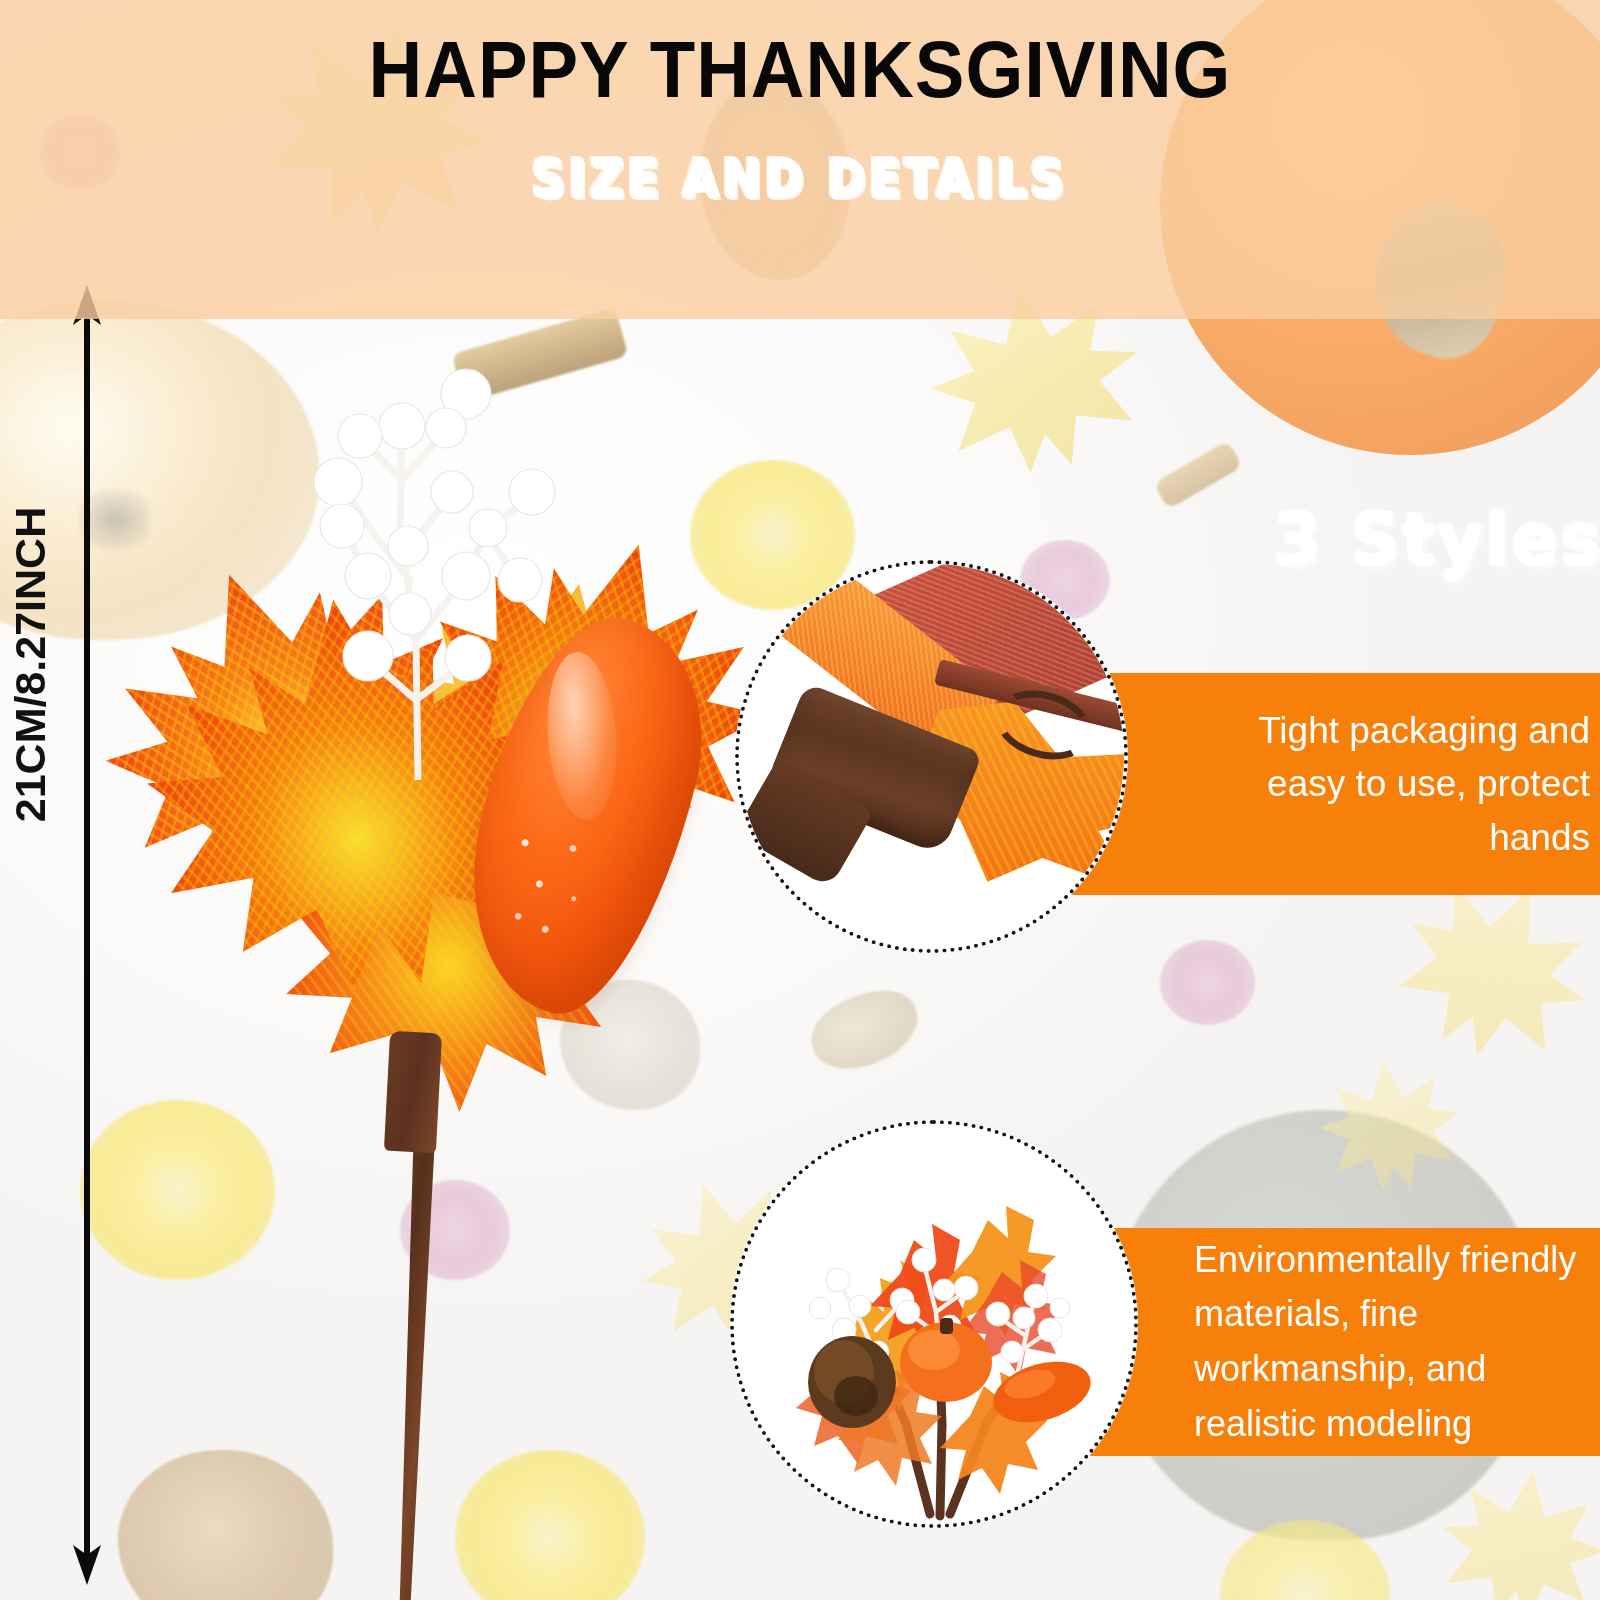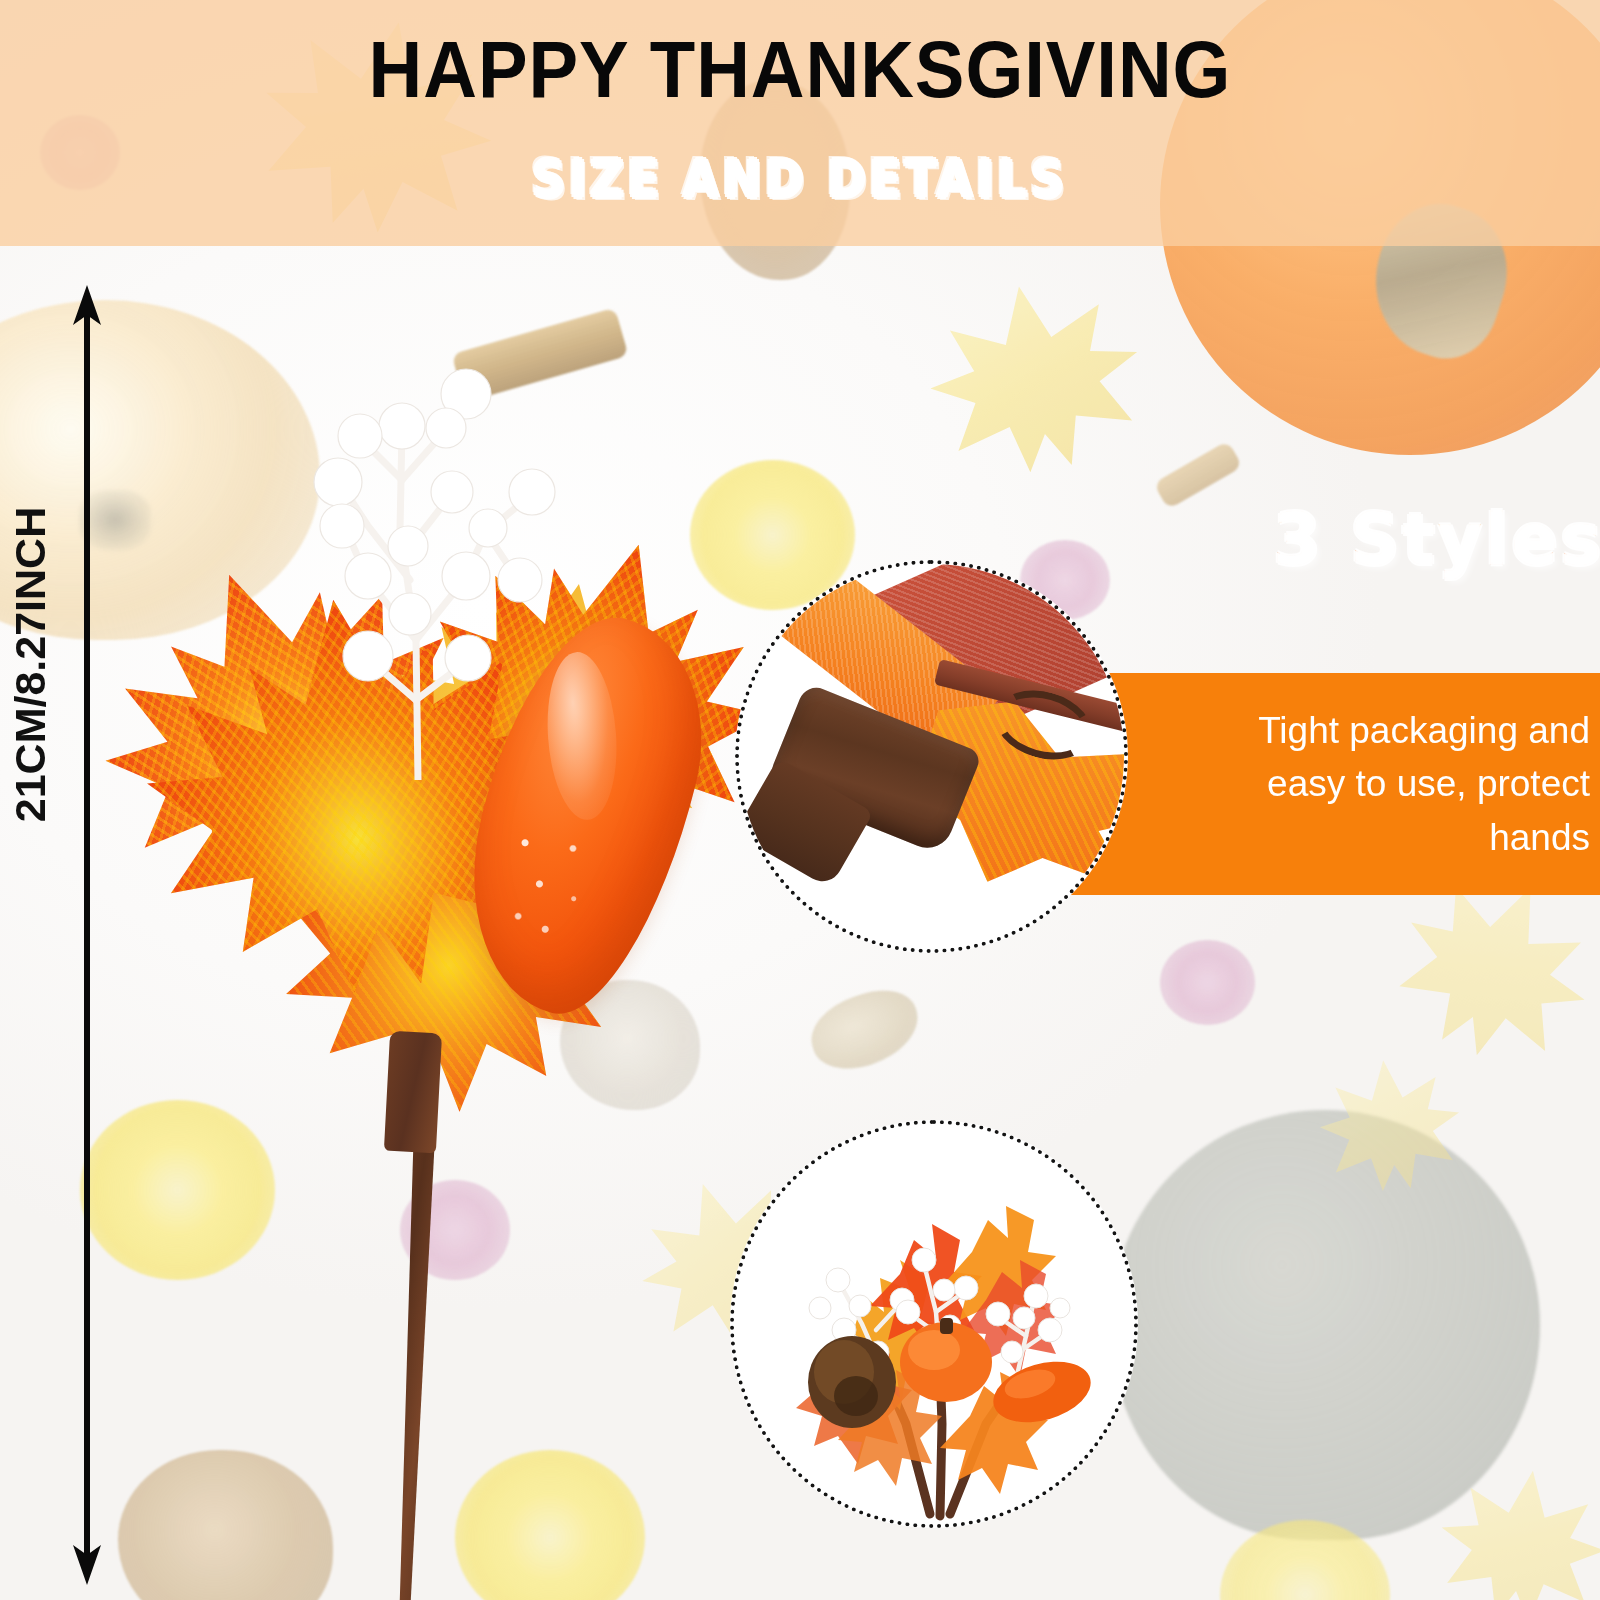--- a/index.html
+++ b/index.html
@@ -90,21 +90,21 @@
   .mum-6{left:1160px;top:940px;width:95px;height:85px;}
   .mum-7{left:1020px;top:540px;width:90px;height:80px;}
   .mum-8{left:400px;top:1180px;width:110px;height:100px;}
   
   .seed{left:810px;top:995px;width:110px;height:70px;border-radius:50% 42% 55% 45%;
     background:radial-gradient(ellipse at 40% 40%, rgba(238,230,212,.9) 0%, rgba(221,210,186,.8) 60%, rgba(206,194,168,.6) 100%);
     transform:rotate(-18deg);filter:blur(1px);}
 
   
   #header-band{
-    position:absolute;left:0;top:0;width:1600px;height:246px;
+    position:absolute;left:0;top:0;width:1600px;height:319px;
     background:rgba(250,206,160,.80);
     z-index:30;
   }
   #title{
     position:absolute;top:28px;left:0;width:100%;text-align:center;
     font-family:"Liberation Sans", sans-serif;
     font-weight:700;font-size:80px;letter-spacing:1px;color:#080808;
     transform:scaleX(.93);line-height:1.05;white-space:nowrap;
   }
   #subtitle{
@@ -349,20 +349,23 @@
   <div class="circle" id="circle-top">
     <div class="ct-ribbon ct-red"></div>
     <div class="ct-ribbon ct-orange"></div>
     <div class="ct-ribbon ct-orange2"></div>
     <div class="ct-stick"></div>
     <div class="ct-tie"></div>
     <div class="ct-wrap"></div>
     <div class="ct-wrap2"></div>
   </div>
 
+  <div class="banner" id="banner-bottom">
+    <div class="banner-text">Environmentally friendly materials, fine workmanship, and realistic modeling</div>
+  </div>
 
   <div class="circle" id="circle-bottom">
     <svg width="400" height="400" viewBox="0 0 400 400">
 
       <g stroke="#5b3320" stroke-width="9" fill="none" stroke-linecap="round">
         <path d="M196 390 L172 300 L150 250"></path>
         <path d="M206 392 L208 300 L206 244"></path>
         <path d="M216 390 L252 300 L282 256"></path>
       </g>
 

